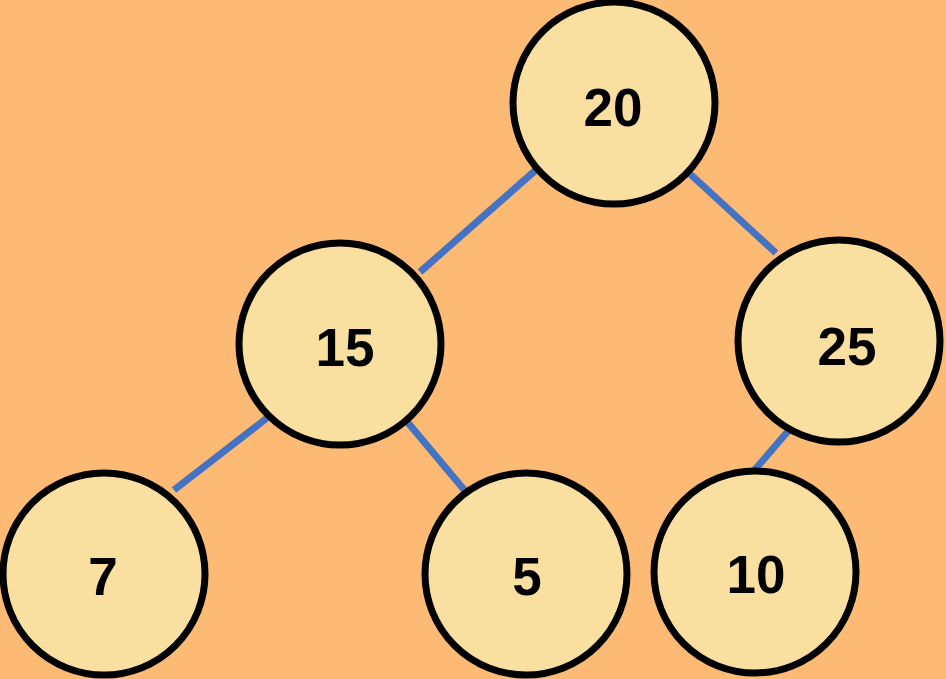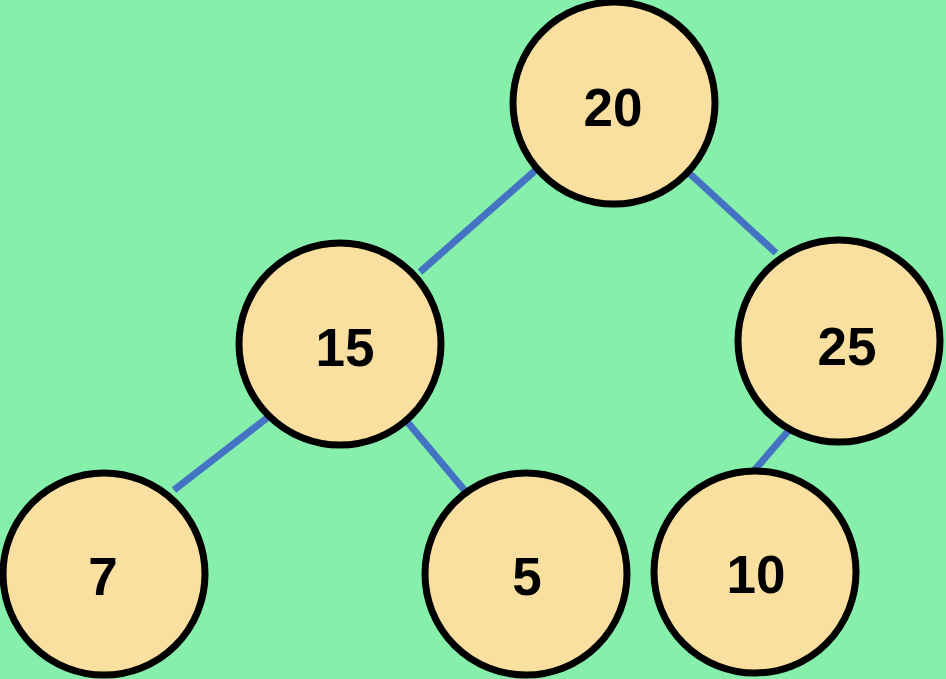--- a/index.html
+++ b/index.html
@@ -11,21 +11,21 @@
   body {
     width: 946px;
     height: 679px;
     overflow: hidden;
     font-family: "Liberation Sans", sans-serif;
   }
   #tree-canvas {
     position: relative;
     width: 946px;
     height: 679px;
-    background: #86efac;
+    background: #fdba74;
   }
   svg.tree-svg {
     position: absolute;
     top: 0;
     left: 0;
     width: 946px;
     height: 679px;
     display: block;
   }
   .node-circle {

